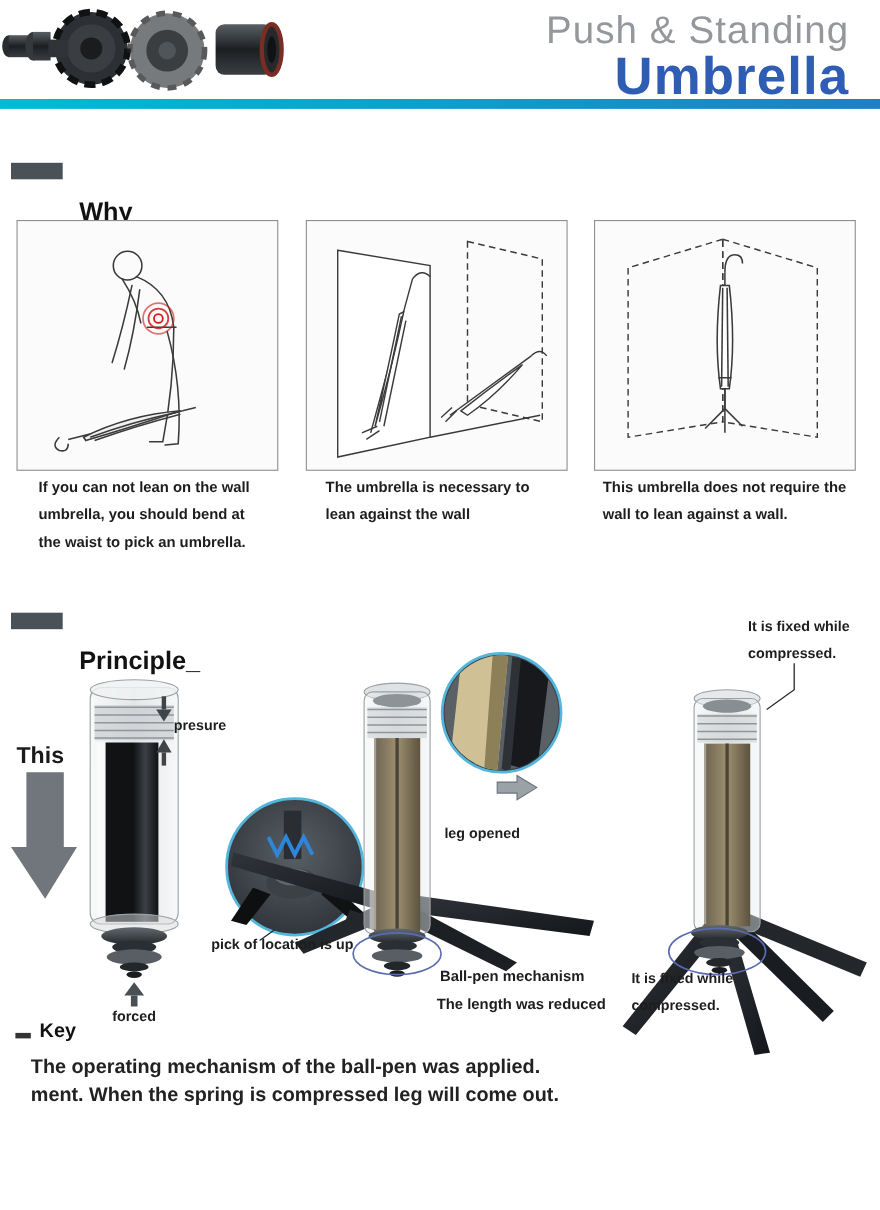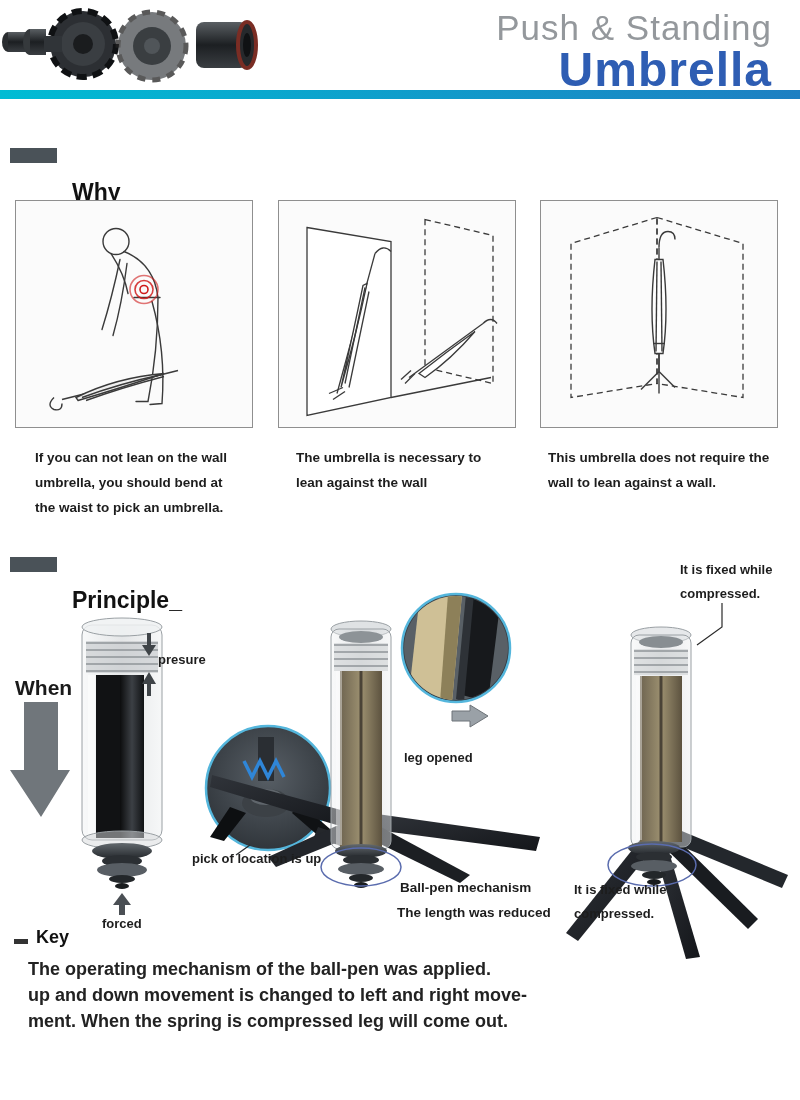--- a/index.html
+++ b/index.html
@@ -13,21 +13,21 @@
   .header-bar  { position:absolute; top:90px; left:0; width:800px; height:9px;
                  background:linear-gradient(90deg,#00bcd4,#1e7fc2); }
   .header-art  { position:absolute; top:2px; left:0; }
 
   
   .bullet { position:absolute; background:#4a5258; }
   .sec-title { position:absolute; font-weight:700; color:#121212; font-size:23px;margin-top:40px; }
 
   
   .panel { position:absolute; width:236px; height:226px; border:1px solid #8f8f8f; background:#fbfbfb; }
-  .caption { position:absolute; font-size:13.5px; font-weight:700; color:#1d1d1d; line-height:25px;margin-top:15px; }
+  .caption { position:absolute; font-size:13.5px; font-weight:700; color:#1d1d1d; line-height:25px; }
 
   
   .lbl { position:absolute; font-size:13px; font-weight:700; color:#1d1d1d; }
   .lbl2 { line-height:24px; }
   .push-lbl { position:absolute; font-size:21px; font-weight:700; color:#1a1a1a; }
   .principle-art { position:absolute; top:545px; left:0; }
 
   
   .key-title { position:absolute; font-size:18px; font-weight:700; color:#111; }
   .key-lines { position:absolute; font-size:18px; font-weight:700; color:#222; line-height:26px; }
@@ -303,37 +303,36 @@
       <ellipse cx="654" cy="312" rx="18" ry="5" fill="#2b2f33"></ellipse>
       <ellipse cx="654" cy="321" rx="23" ry="6" fill="#585e64"></ellipse>
       <ellipse cx="654" cy="330" rx="12" ry="4" fill="#23272a"></ellipse>
       <ellipse cx="654" cy="337" rx="7" ry="3" fill="#1a1d1f"></ellipse>
       <ellipse cx="652" cy="320" rx="44" ry="21" fill="none" stroke="#5a6cae" stroke-width="1.5"></ellipse>
     </g>
 
     <path d="M 722 58 L 722 82 L 697 100" stroke="#2a2a2a" stroke-width="1.2" fill="none"></path>
   </svg>
 
-  <div class="push-lbl" style="left:15px; top:676px;">When</div>
+  <div class="push-lbl" style="left:15px; top:676px;">This</div>
   <div class="lbl" style="left:158px; top:652px;">presure</div>
   <div class="lbl" style="left:102px; top:916px;text-align:right;">forced</div>
   <div class="lbl" style="left:192px; top:851px;">pick of location is up</div>
   <div class="lbl" style="left:404px; top:750px;">leg opened</div>
   <div class="lbl" style="left:400px; top:880px; font-size:13.5px;">Ball-pen mechanism</div>
   <div class="lbl" style="left:397px; top:905px; font-size:13.5px;">The length was reduced</div>
   <div class="lbl lbl2" style="left:680px; top:558px;">
     <div>It is fixed while</div>
     <div>compressed.</div>
   </div>
   <div class="lbl lbl2" style="left:574px; top:878px;">
     <div>It is fixed while</div>
     <div>compressed.</div>
   </div>
 
   <div class="bullet" style="left:14px; top:939px; width:14px; height:5px; background:#333;"></div>
   <div class="key-title" style="left:36px; top:927px;">Key</div>
   <div class="key-lines" style="left:28px; top:956px;">
     <div>The operating mechanism of the ball-pen was applied.</div>
-    <div>up and down movement is changed to left and right move-</div>
     <div>ment. When the spring is compressed leg will come out.</div>
   </div>
 
 </div>
 
 </body></html>

